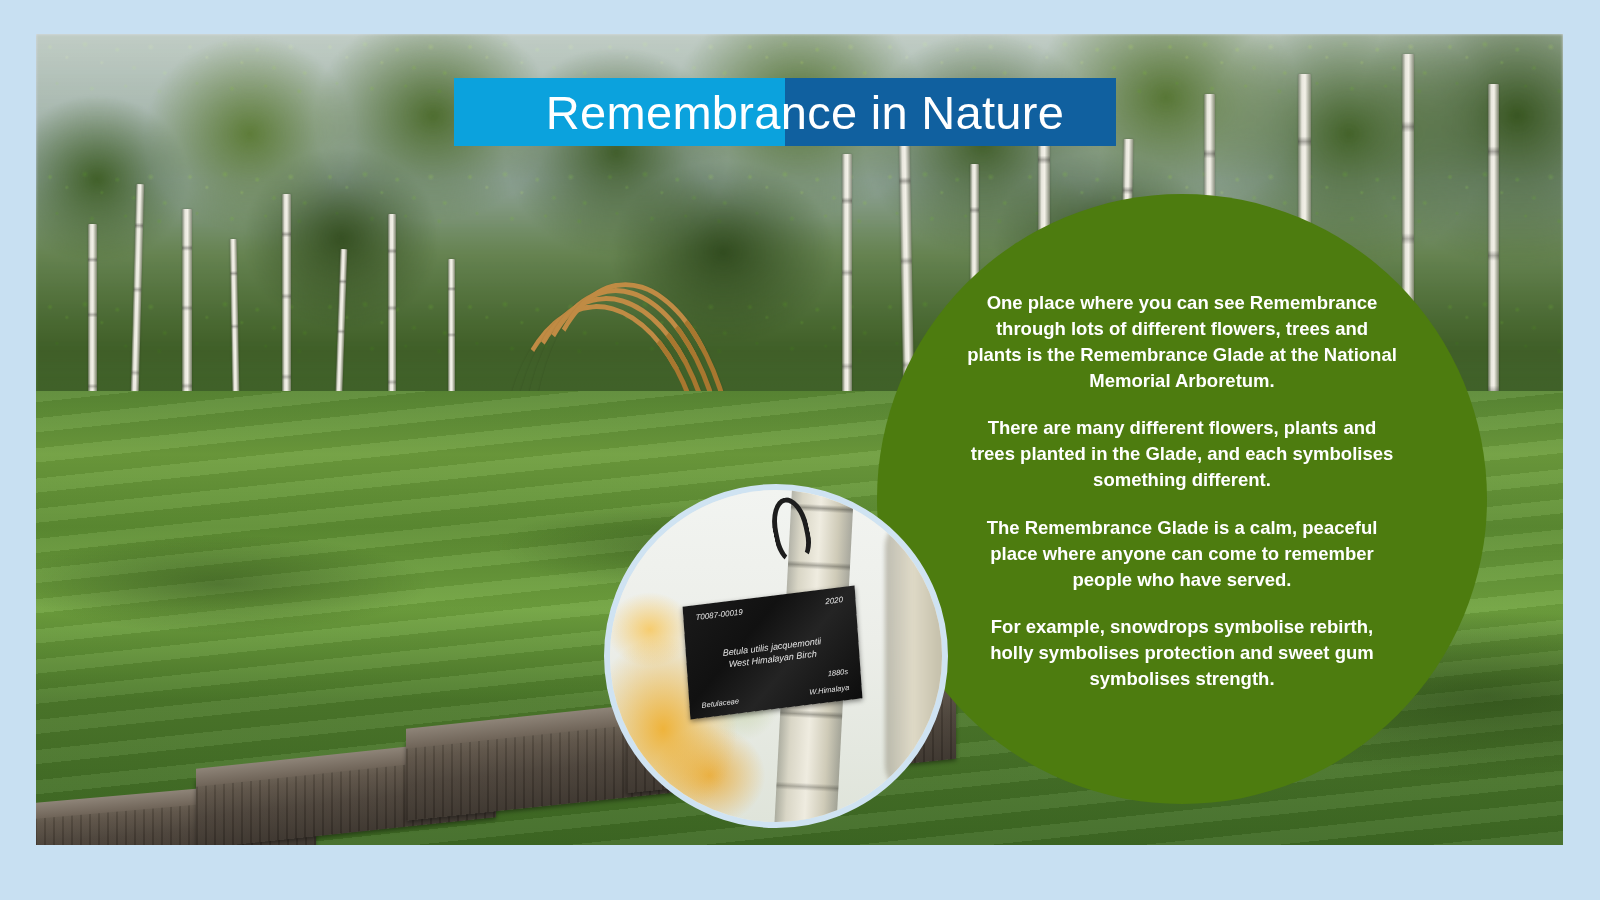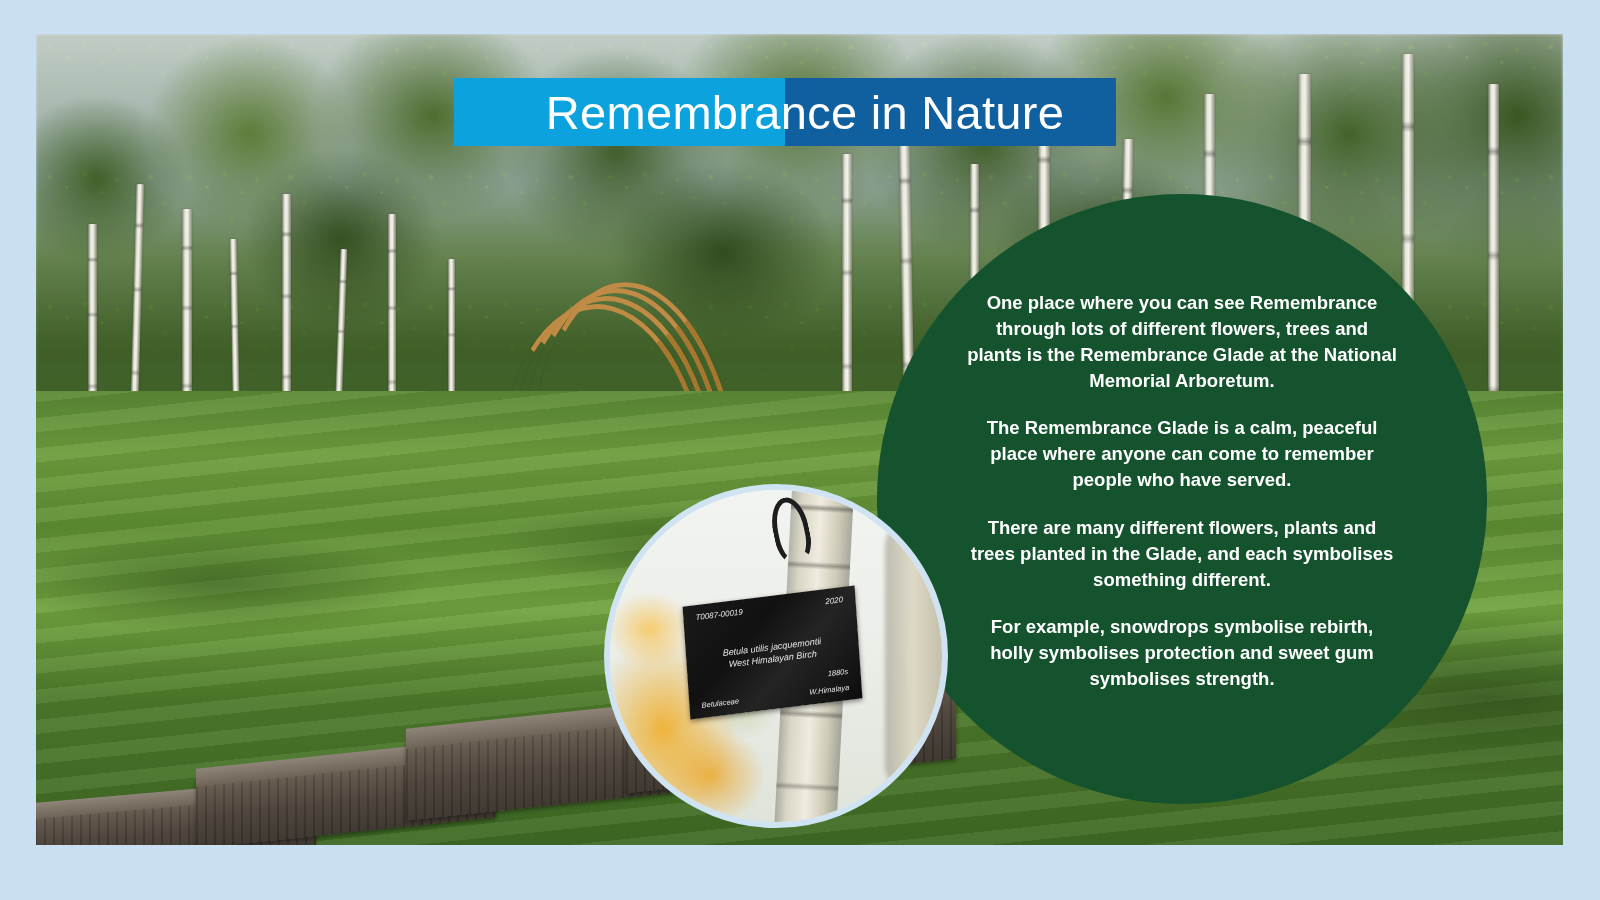--- a/index.html
+++ b/index.html
@@ -228,21 +228,21 @@
   }
 
   
   .info-circle {
     position: absolute;
     left: 877px;
     top: 194px;
     width: 610px;
     height: 610px;
     border-radius: 50%;
-    background: #14532d;
+    background: #4d7c0f;
     display: flex;
     align-items: center;
     justify-content: center;
   }
   .info-inner {
     width: 430px;
     text-align: center;
     color: #ffffff;
     font-size: 18.5px;
     line-height: 1.41;
@@ -403,22 +403,22 @@
 
   <div class="title-bar">
     <div class="title-bg-left"></div>
     <div class="title-bg-right"></div>
     <div class="title-text">Remembrance in Nature</div>
   </div>
 
   <div class="info-circle">
     <div class="info-inner">
       <p>One place where you can see Remembrance through lots of different flowers, trees and plants is the Remembrance Glade at the National Memorial Arboretum.</p>
+      <p>There are many different flowers, plants and trees planted in the Glade, and each symbolises something different.</p>
       <p>The Remembrance Glade is a calm, peaceful place where anyone can come to remember people who have served.</p>
-      <p>There are many different flowers, plants and trees planted in the Glade, and each symbolises something different.</p>
       <p>For example, snowdrops symbolise rebirth, holly symbolises protection and sweet gum symbolises strength.</p>
     </div>
   </div>
 
   <div class="inset-photo">
     <div class="inset-bg"></div>
     <div class="inset-trunk2"></div>
     <div class="inset-trunk"></div>
     <div class="inset-hook"></div>
 

